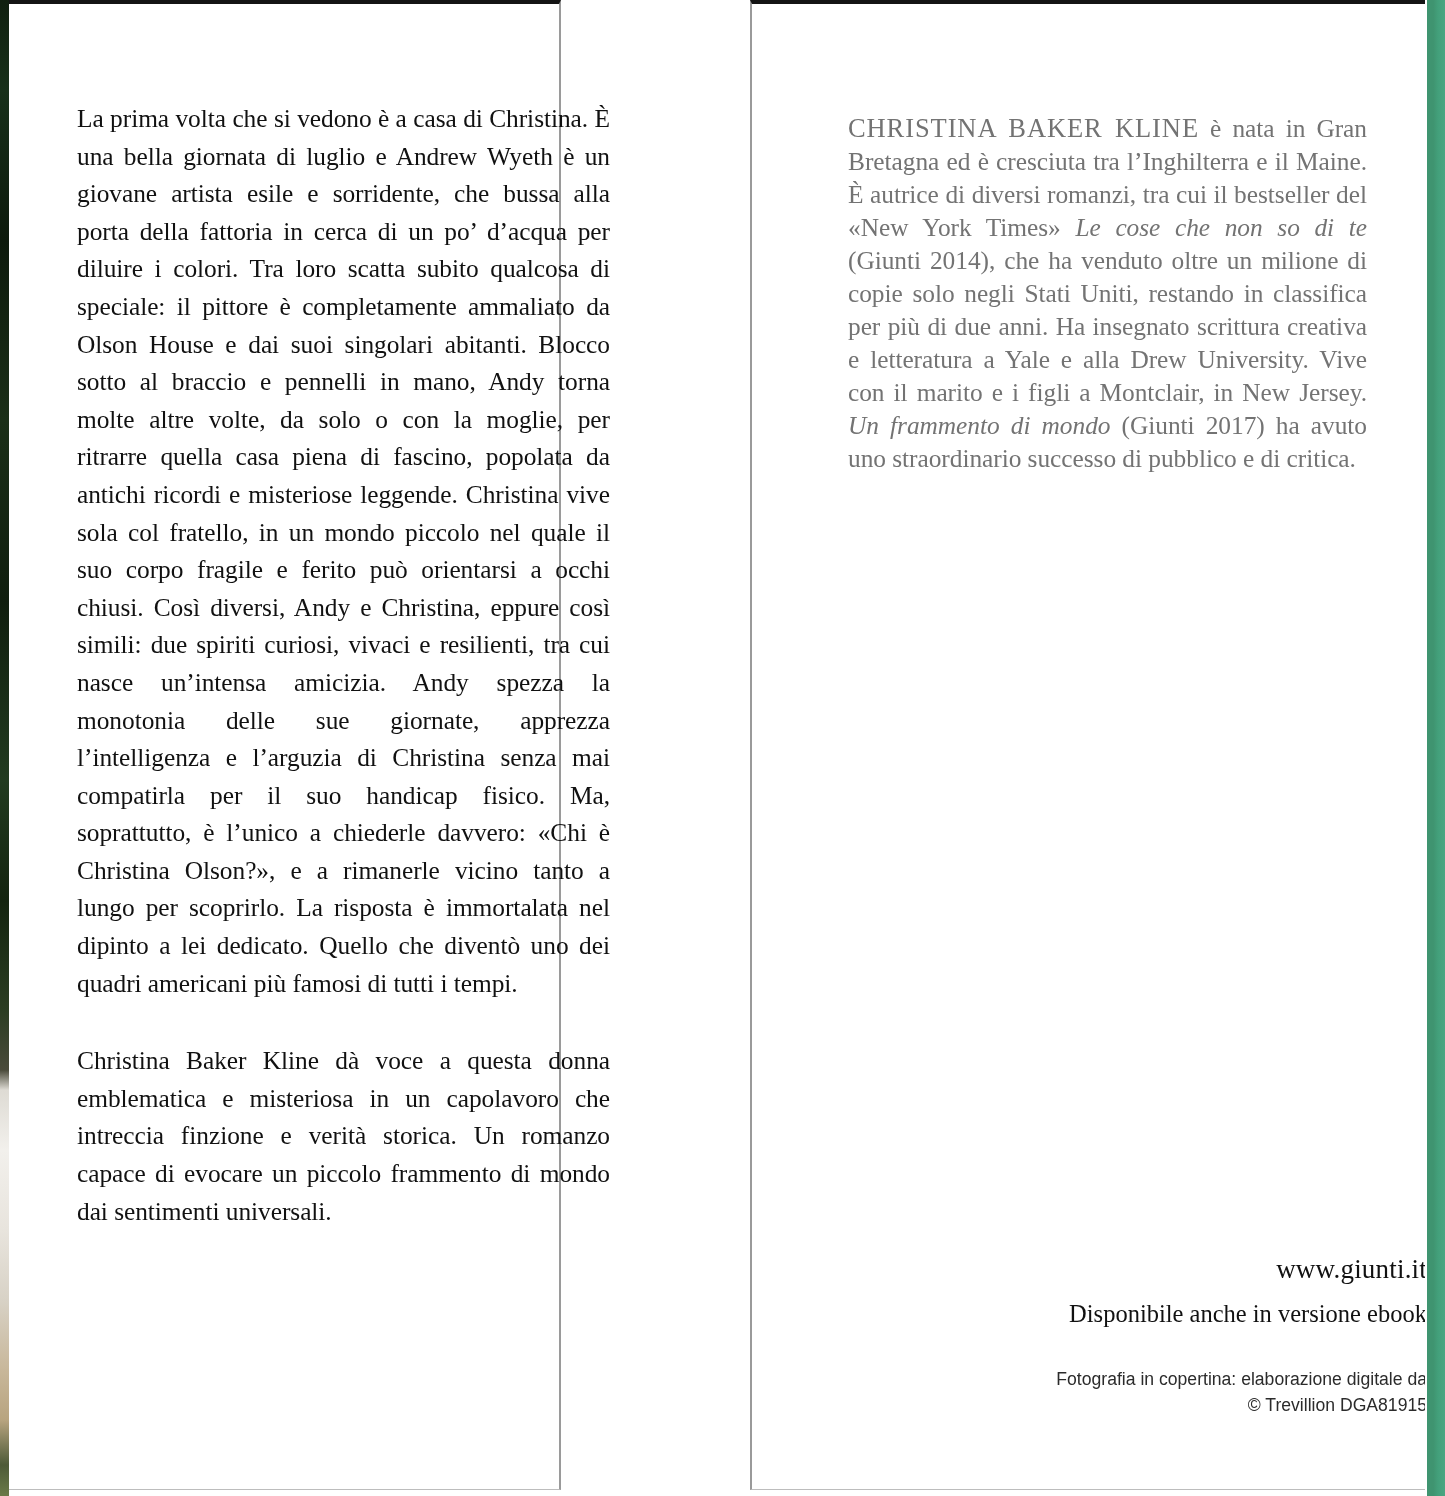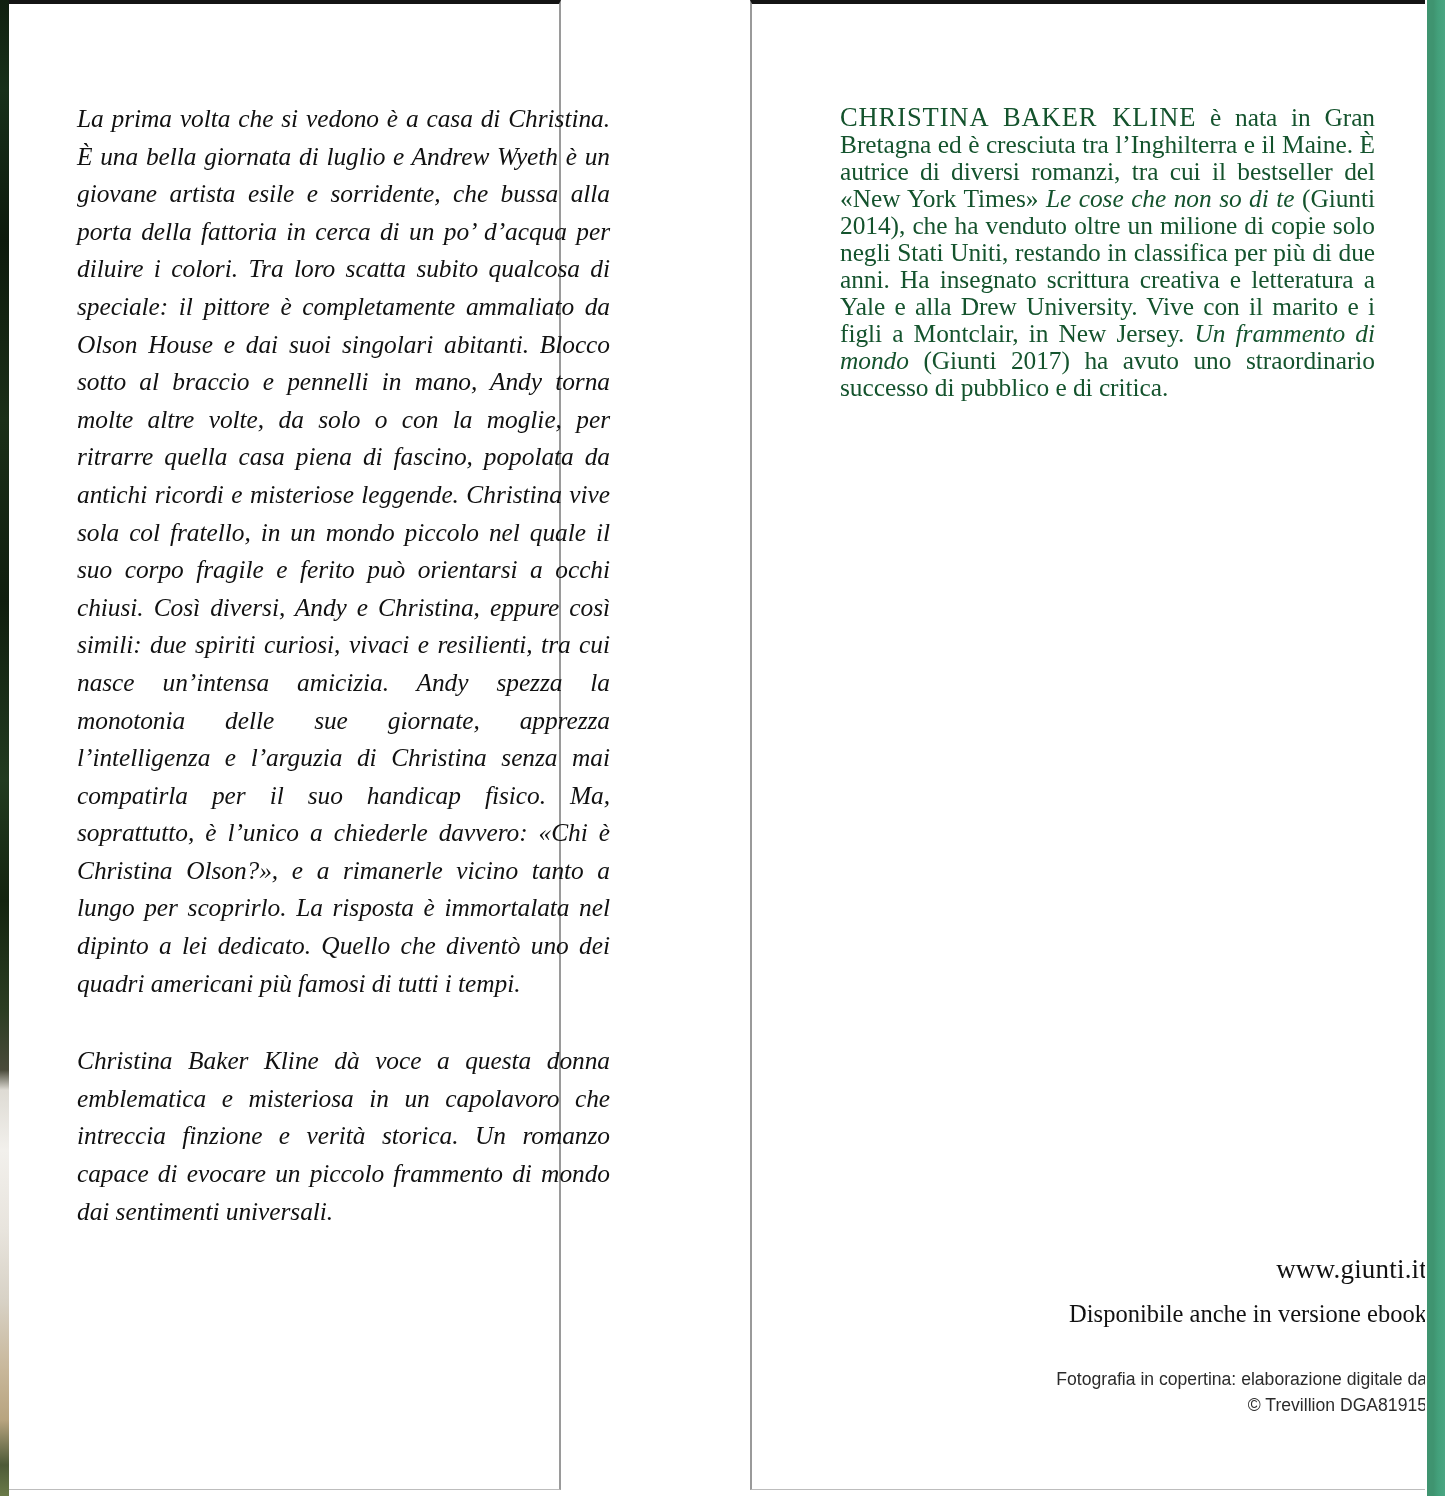--- a/index.html
+++ b/index.html
@@ -72,21 +72,20 @@
     border-right: 2px solid #9a9a9a;
     border-bottom: 1px solid #bdbdbd;
     border-top: 4px solid #141414;
     box-sizing: border-box;
   }
   .panel-left {
     left: 9px;
     width: 552px;
     height: 1490px;
     border-left: none;
-    font-style: italic;
   }
   .panel-right {
     left: 750px;
     width: 677px;
     height: 1490px;
     border-right: none;
   }
 
   
   .blurb {
@@ -107,26 +106,26 @@
   }
   .blurb p:last-child { margin-bottom: 16px; }
 
   .bio {
     position: absolute;
     left: 88px;
     top: 100px;
     width: 535px;
   }
   .bio p {
-    margin: 0;
+    margin: 8px;
     font-size: 25.4px;
-    line-height: 27px;
+    line-height: 33px;
     text-align: justify;
     text-justify: inter-word;
-    color: #14532d;
+    color: #737373;
     letter-spacing: -0.05px;
   }
   .bio .author-name {
     font-size: 26.5px;
     letter-spacing: 0.9px;
   }
   .bio em { font-style: italic; }
 
   
   .footer {

